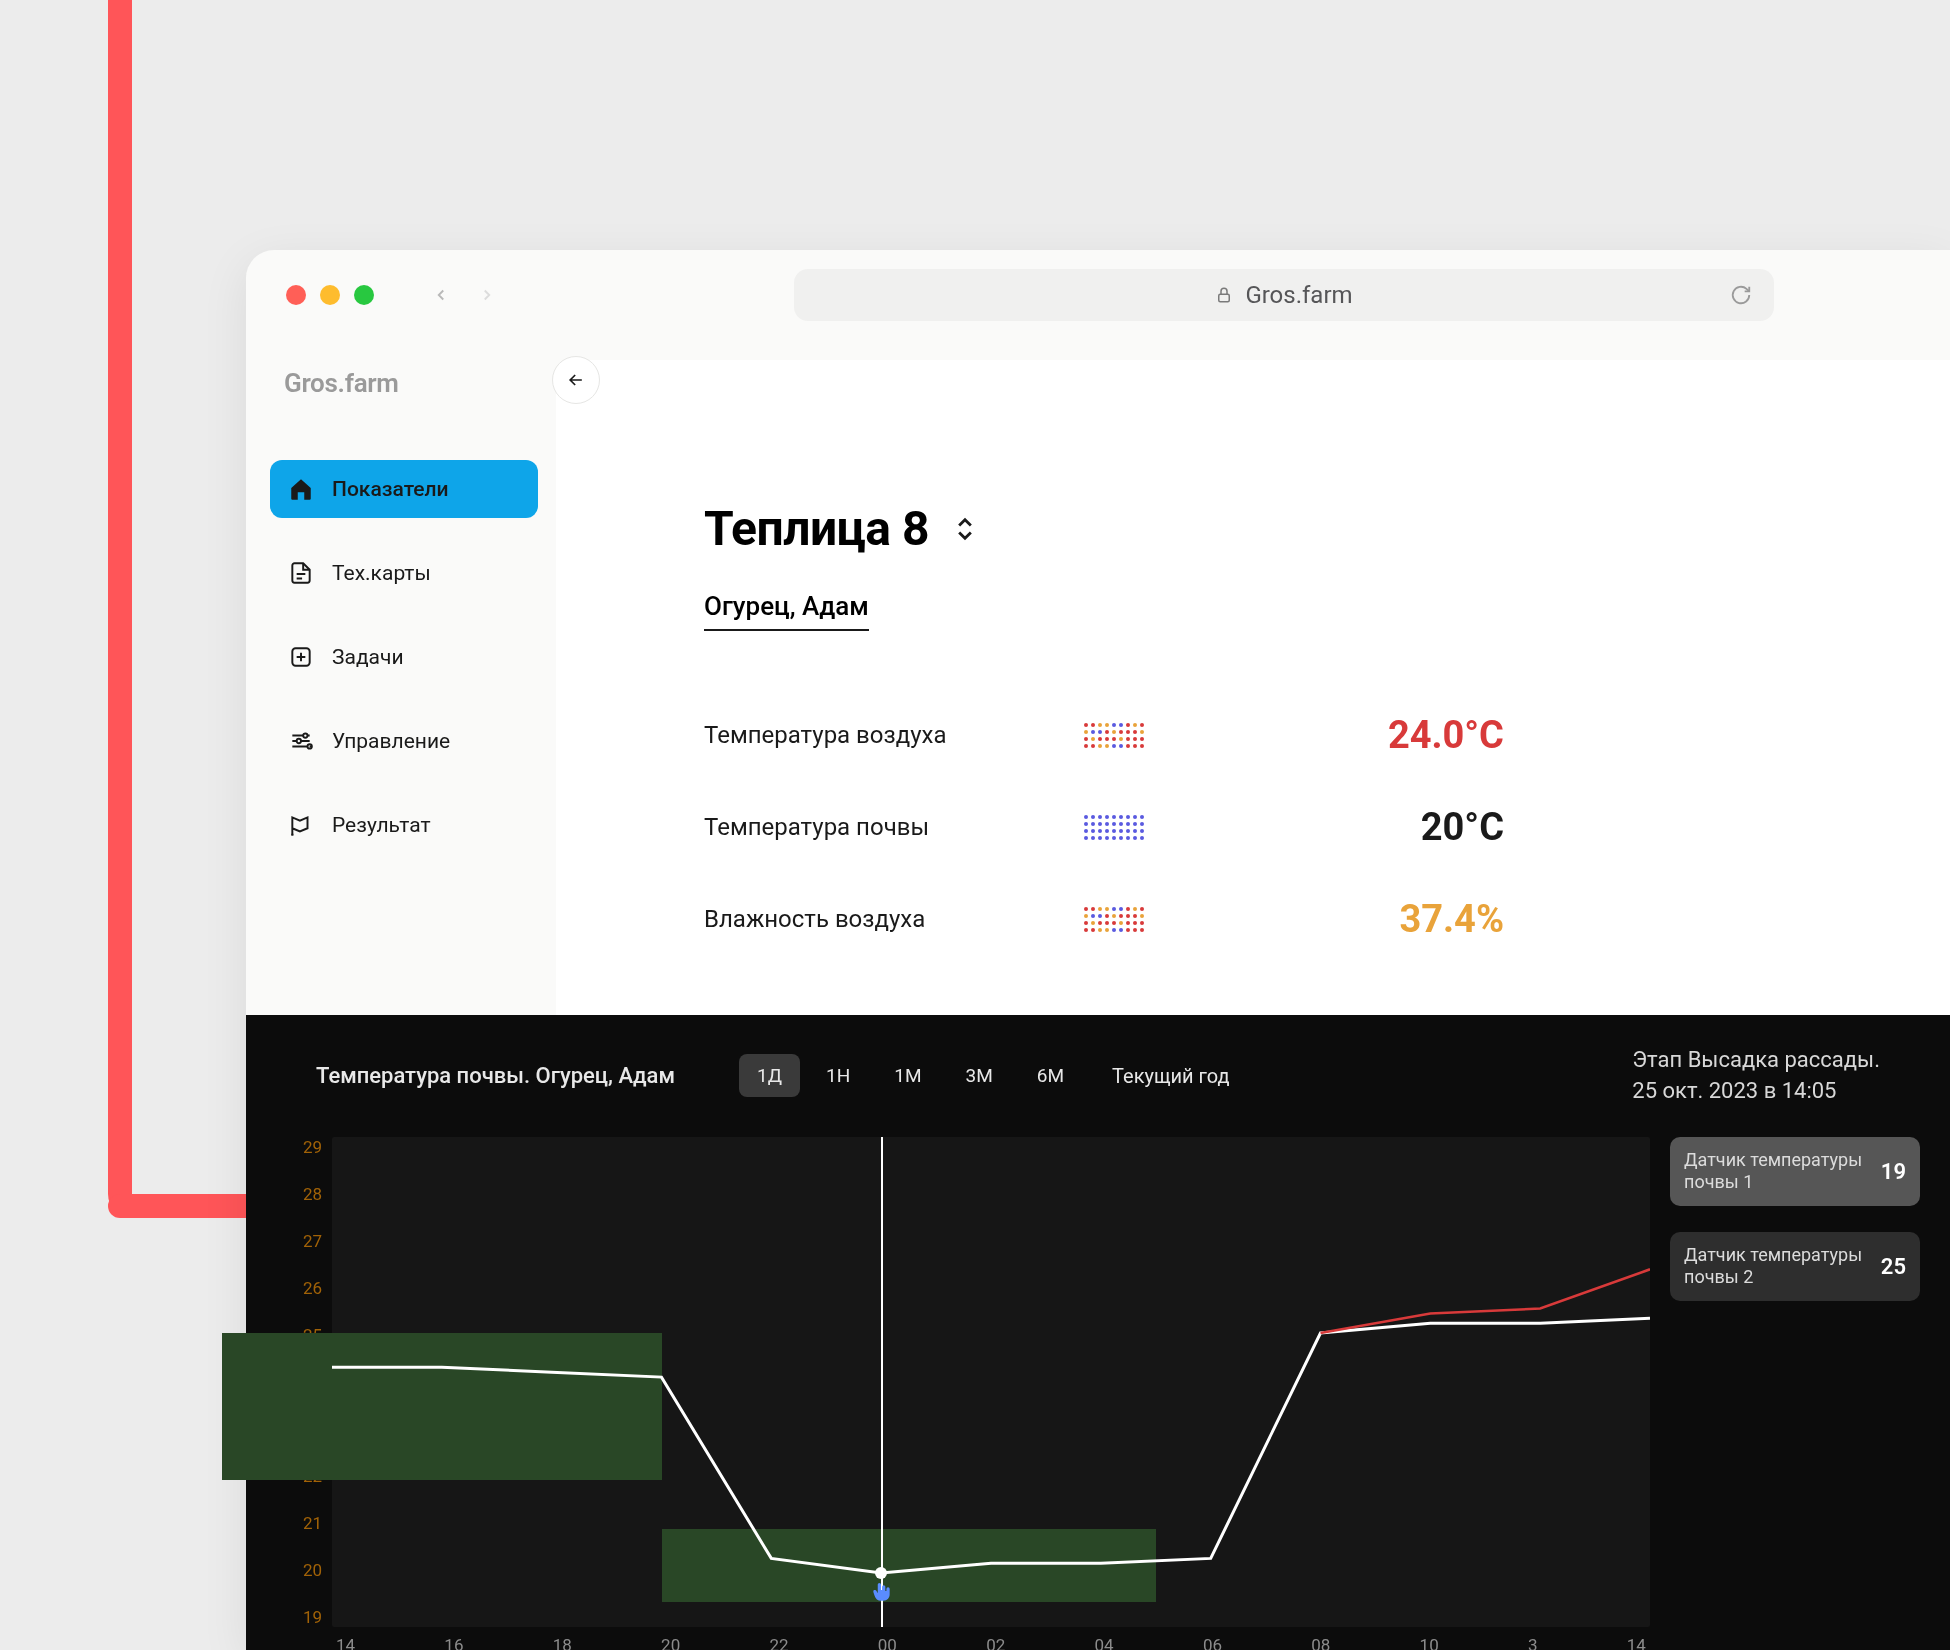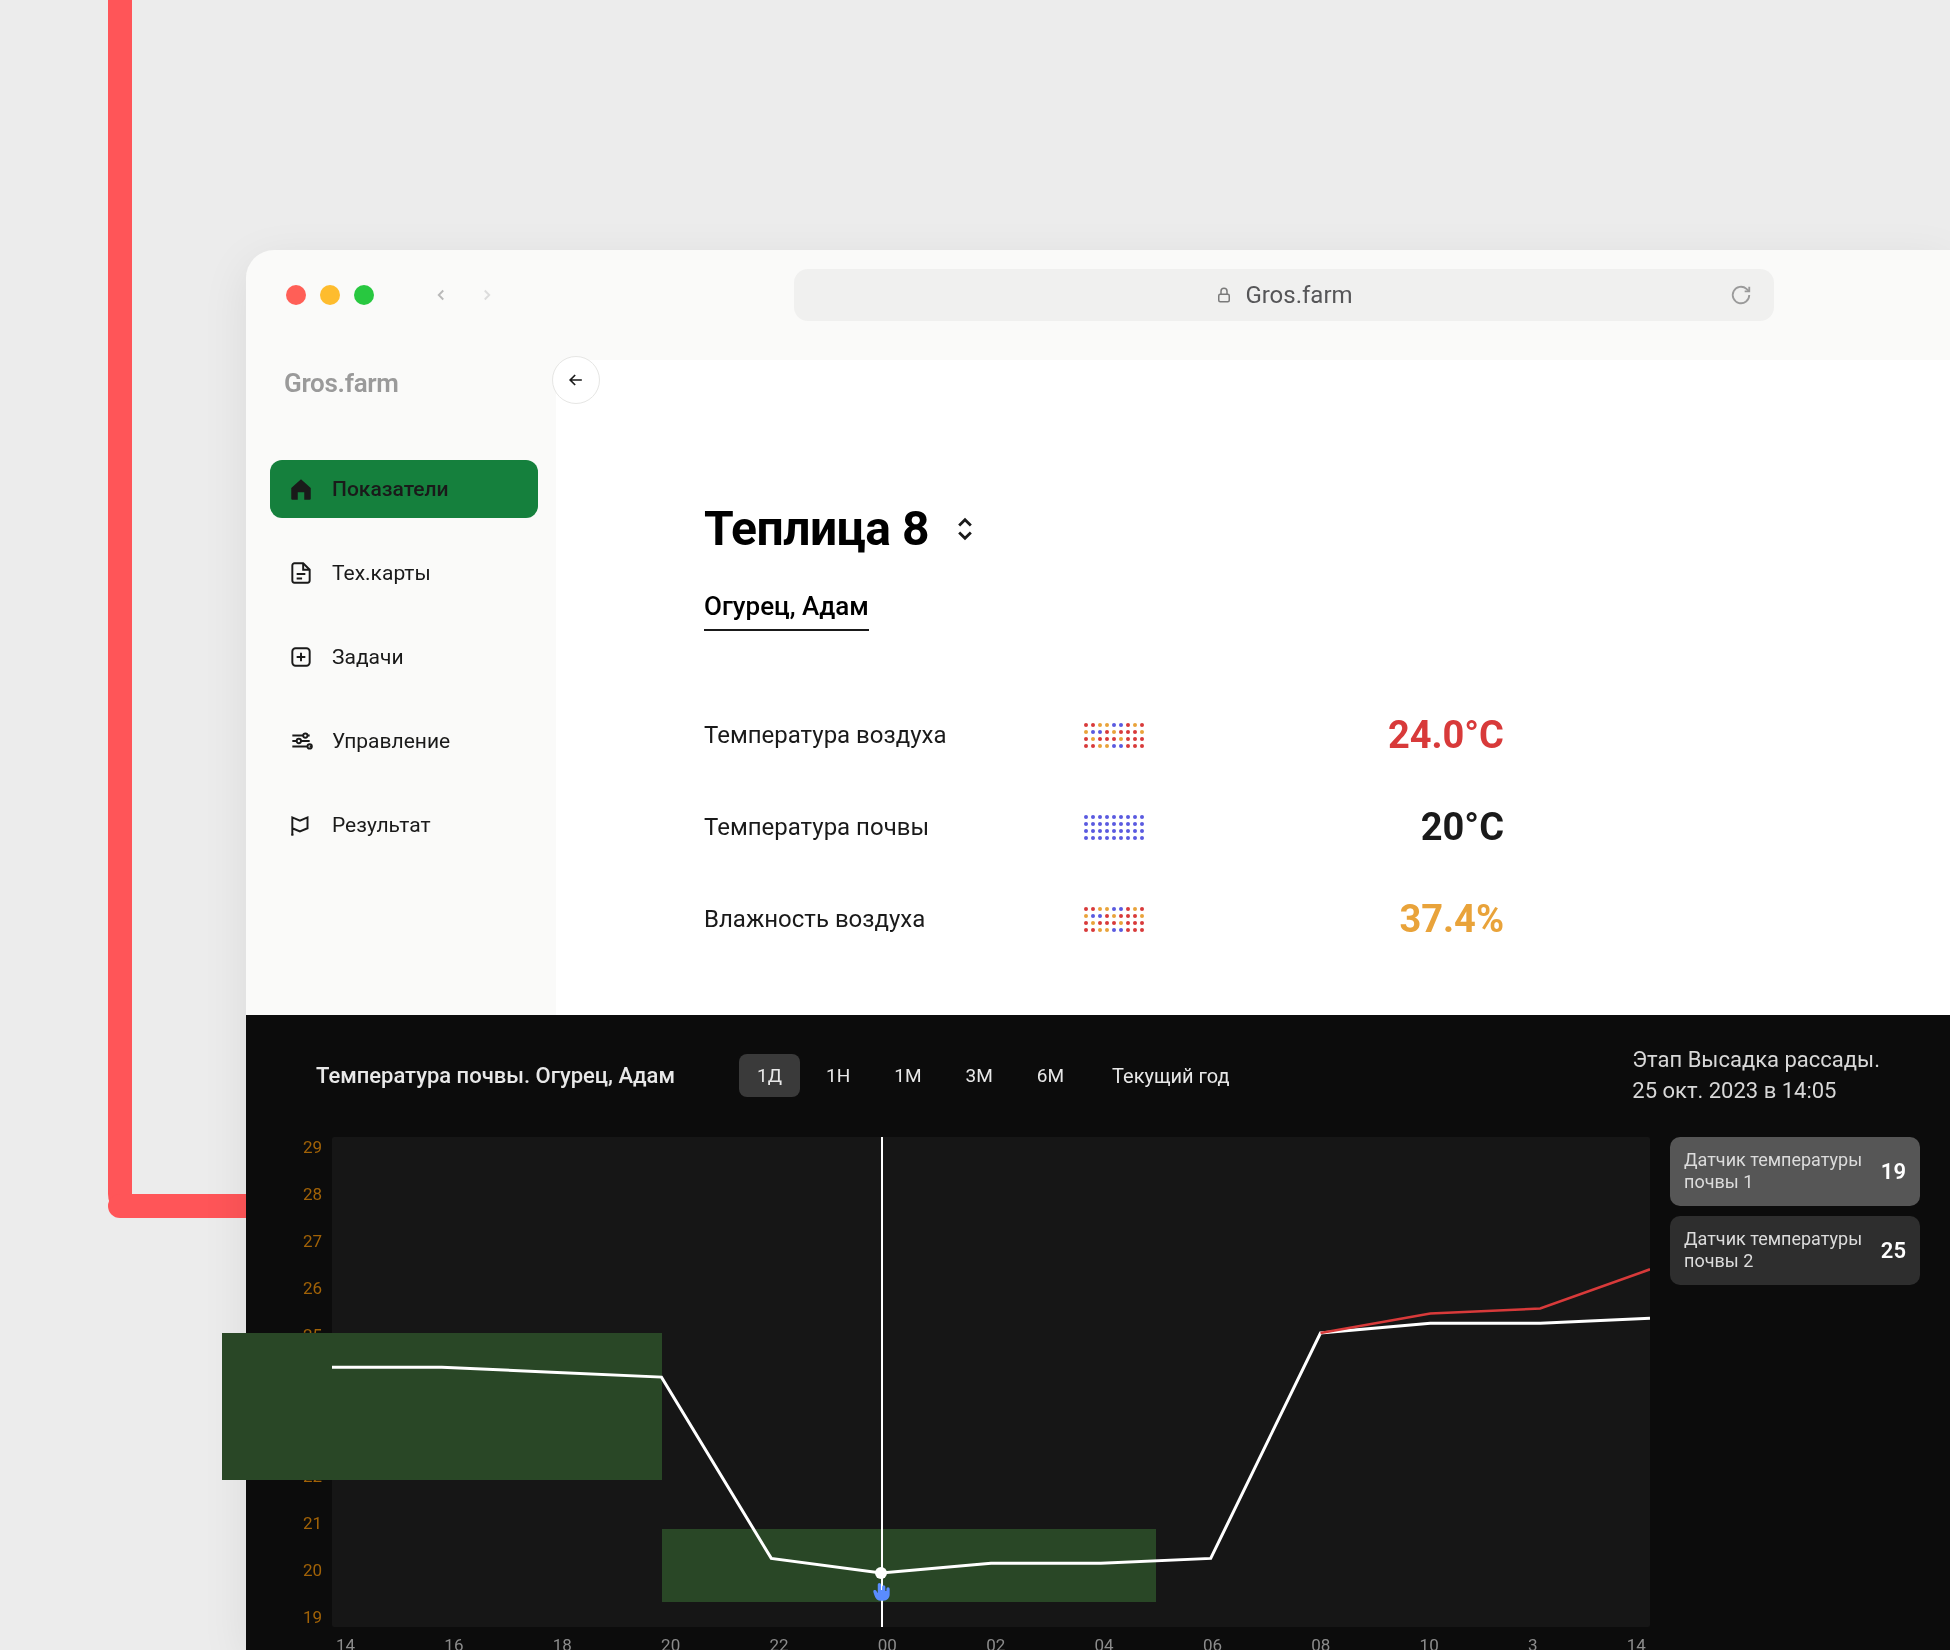--- a/index.html
+++ b/index.html
@@ -93,21 +93,21 @@
     display: flex;
     align-items: center;
     gap: 18px;
     padding: 16px 18px;
     border-radius: 12px;
     color: #1a1a1a;
     font-size: 21px;
     cursor: pointer;
     margin-bottom: 26px;
   }
-  .nav-item.active { background: #15803d; font-weight: 500; }
+  .nav-item.active { background: #0ea5e9; font-weight: 500; }
   .nav-item svg { width: 26px; height: 26px; flex: none; }
   .main {
     flex: 1;
     background: #ffffff;
     border-radius: 28px 0 0 0;
     margin-top: 20px;
     padding: 0;
     position: relative;
   }
   .back-btn {
@@ -255,21 +255,21 @@
     color: #8c8c8c;
     padding: 0 4px;
   }
   .legend {
     position: absolute;
     right: 0;
     top: 6px;
     width: 250px;
     display: flex;
     flex-direction: column;
-    gap: 10px;
+    gap: 26px;
   }
   .legend-item {
     display: flex;
     align-items: center;
     gap: 12px;
     background: #2e2e2e;
     padding: 12px 14px;
     border-radius: 10px;
     font-size: 18px;
     cursor: pointer;

